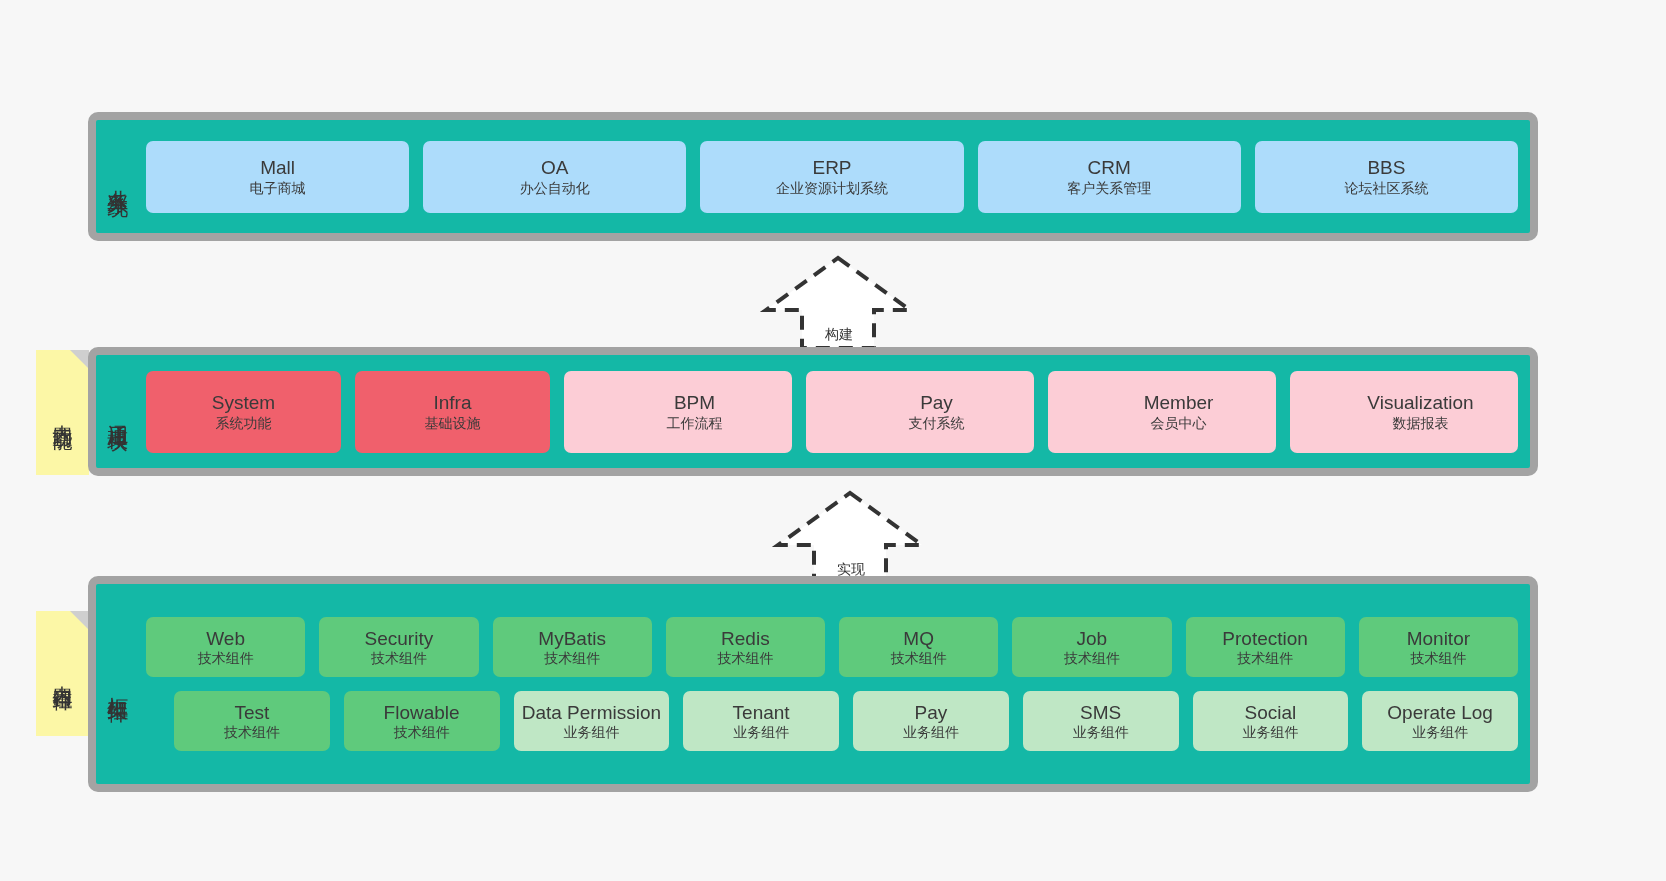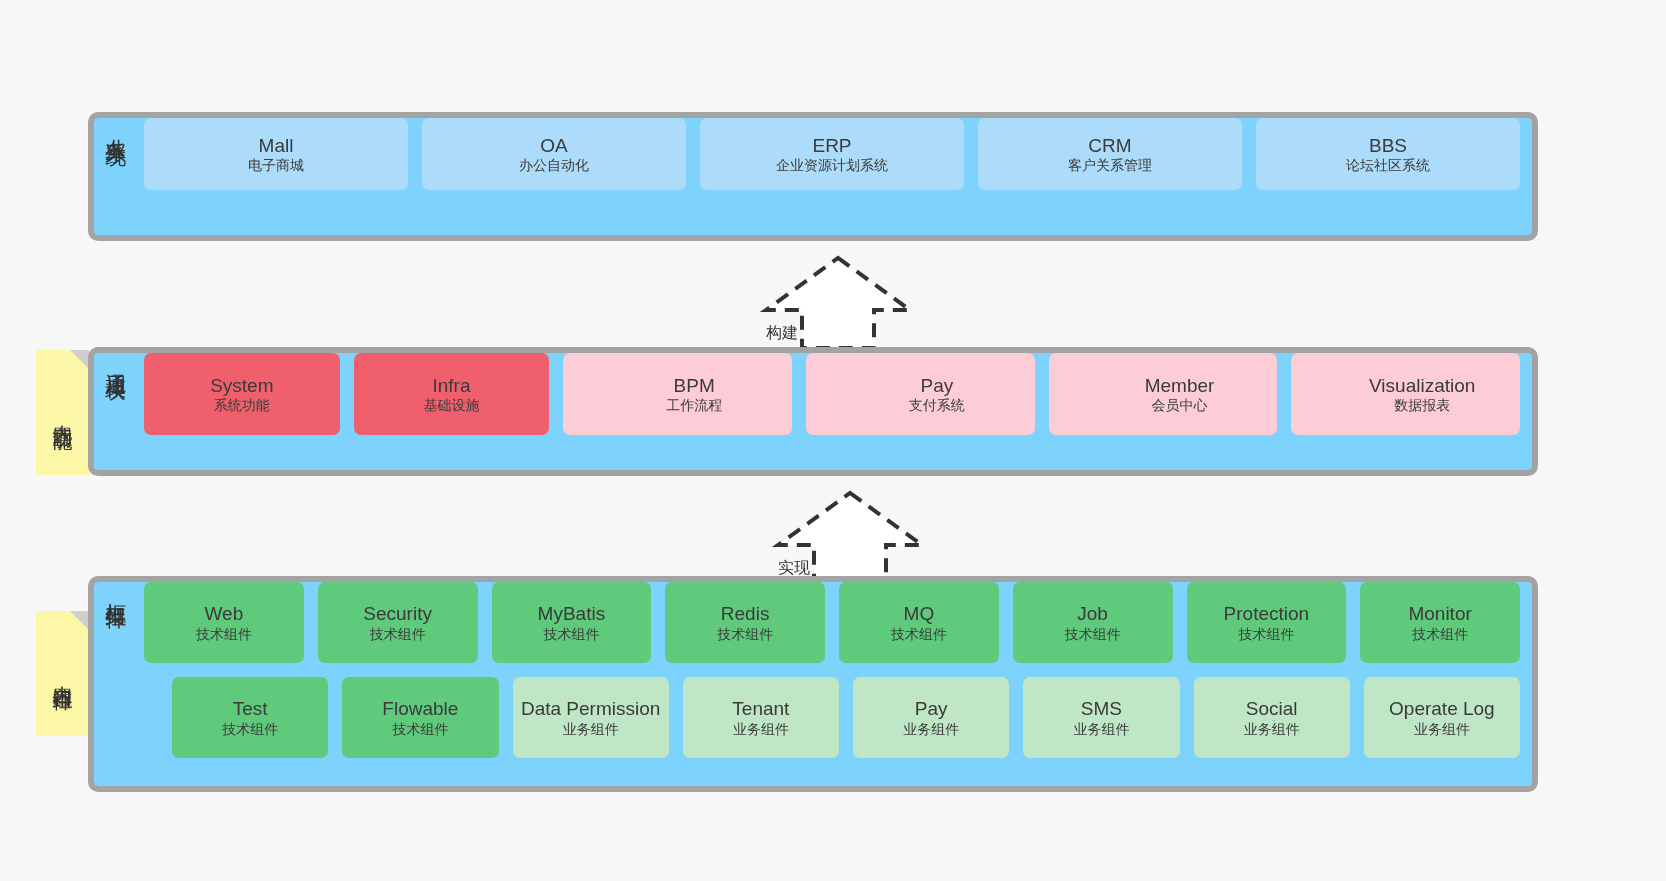--- a/index.html
+++ b/index.html
@@ -16,26 +16,26 @@
     position: relative;
   }
   .canvas {
     position: absolute;
     inset: 0;
   }
 
   
   .layer {
     position: absolute;
-    background: #7dd3fc;
-    border: 6px solid #a3a3a3;
+    background: #14b8a6;
+    border: 8px solid #a3a3a3;
     border-radius: 10px;
     box-sizing: border-box;
     display: flex;
-    align-items: flex-start;
+    align-items: center;
   }
   .layer-title {
     width: 44px;
     flex: 0 0 44px;
     display: flex;
     align-items: center;
     justify-content: center;
     font-size: 21px;
     letter-spacing: 2px;
     writing-mode: vertical-rl;
@@ -83,21 +83,21 @@
   .c-lgreen    { background: #bfe7c5; }
 
   
   #layer-business { left: 88px; top: 112px; width: 1450px; height: 129px; }
   #layer-business .card { height: 72px; }
 
   #layer-modules  { left: 88px; top: 347px; width: 1450px; height: 129px; }
   #layer-modules .card { height: 82px; }
 
   #layer-framework { left: 88px; top: 576px; width: 1450px; height: 216px; }
-  #layer-framework .card { height: 81px; }
+  #layer-framework .card { height: 60px; }
 
   
   .note {
     position: absolute;
     background: #fcf7a6;
     width: 53px;
     box-sizing: border-box;
     display: flex;
     align-items: center;
     justify-content: center;
@@ -124,24 +124,25 @@
   .arrow-wrap {
     position: absolute;
     width: 160px;
     height: 98px;
   }
   #arrow-build   { left: 758px; top: 252px; }
   #arrow-impl    { left: 770px; top: 487px; }
   .arrow-wrap svg { display: block; }
   .arrow-label {
     position: absolute;
-    left: 8px;
+    left: 1px;
     bottom: 6px;
     width: 100%;
-    font-size: 16px;
+    text-align: center;
+    font-size: 14px;
     color: #333;
     pointer-events: none;
   }
 </style>
 </head>
 <body>
 
 <div class="canvas">
 
   <div class="layer" id="layer-business">

